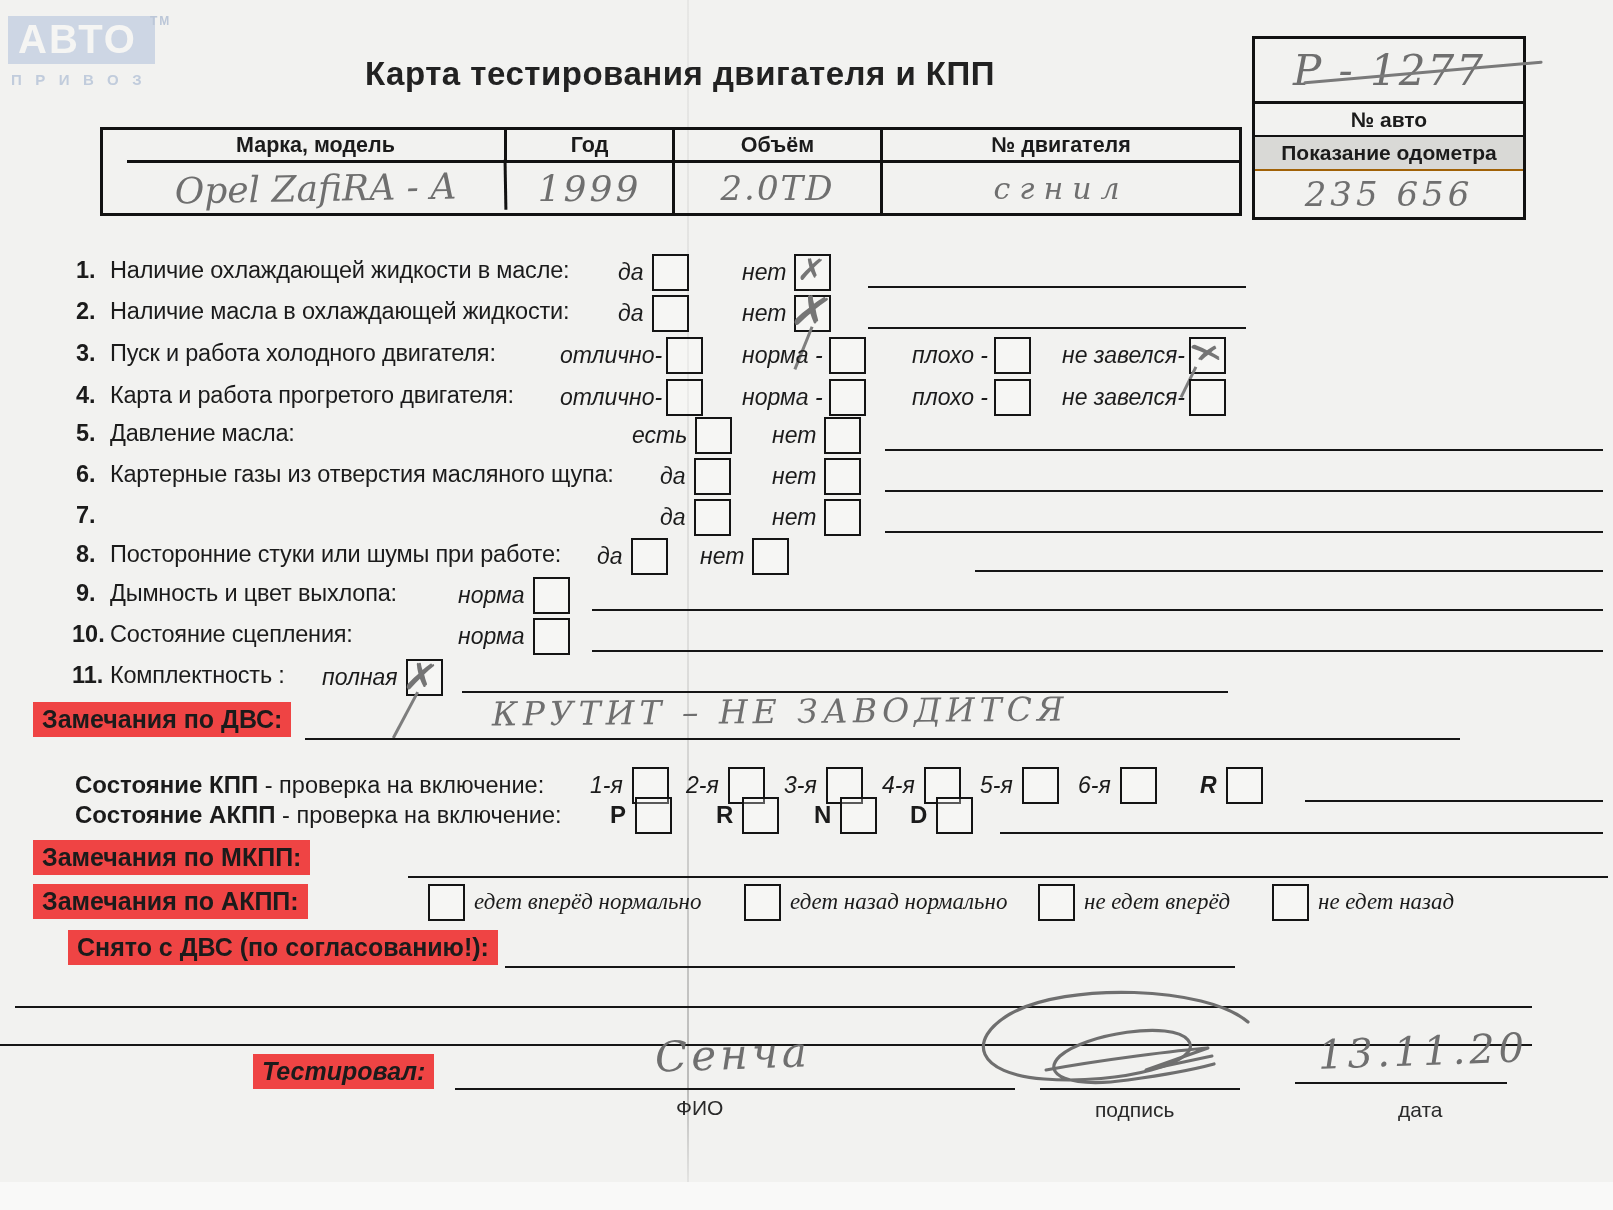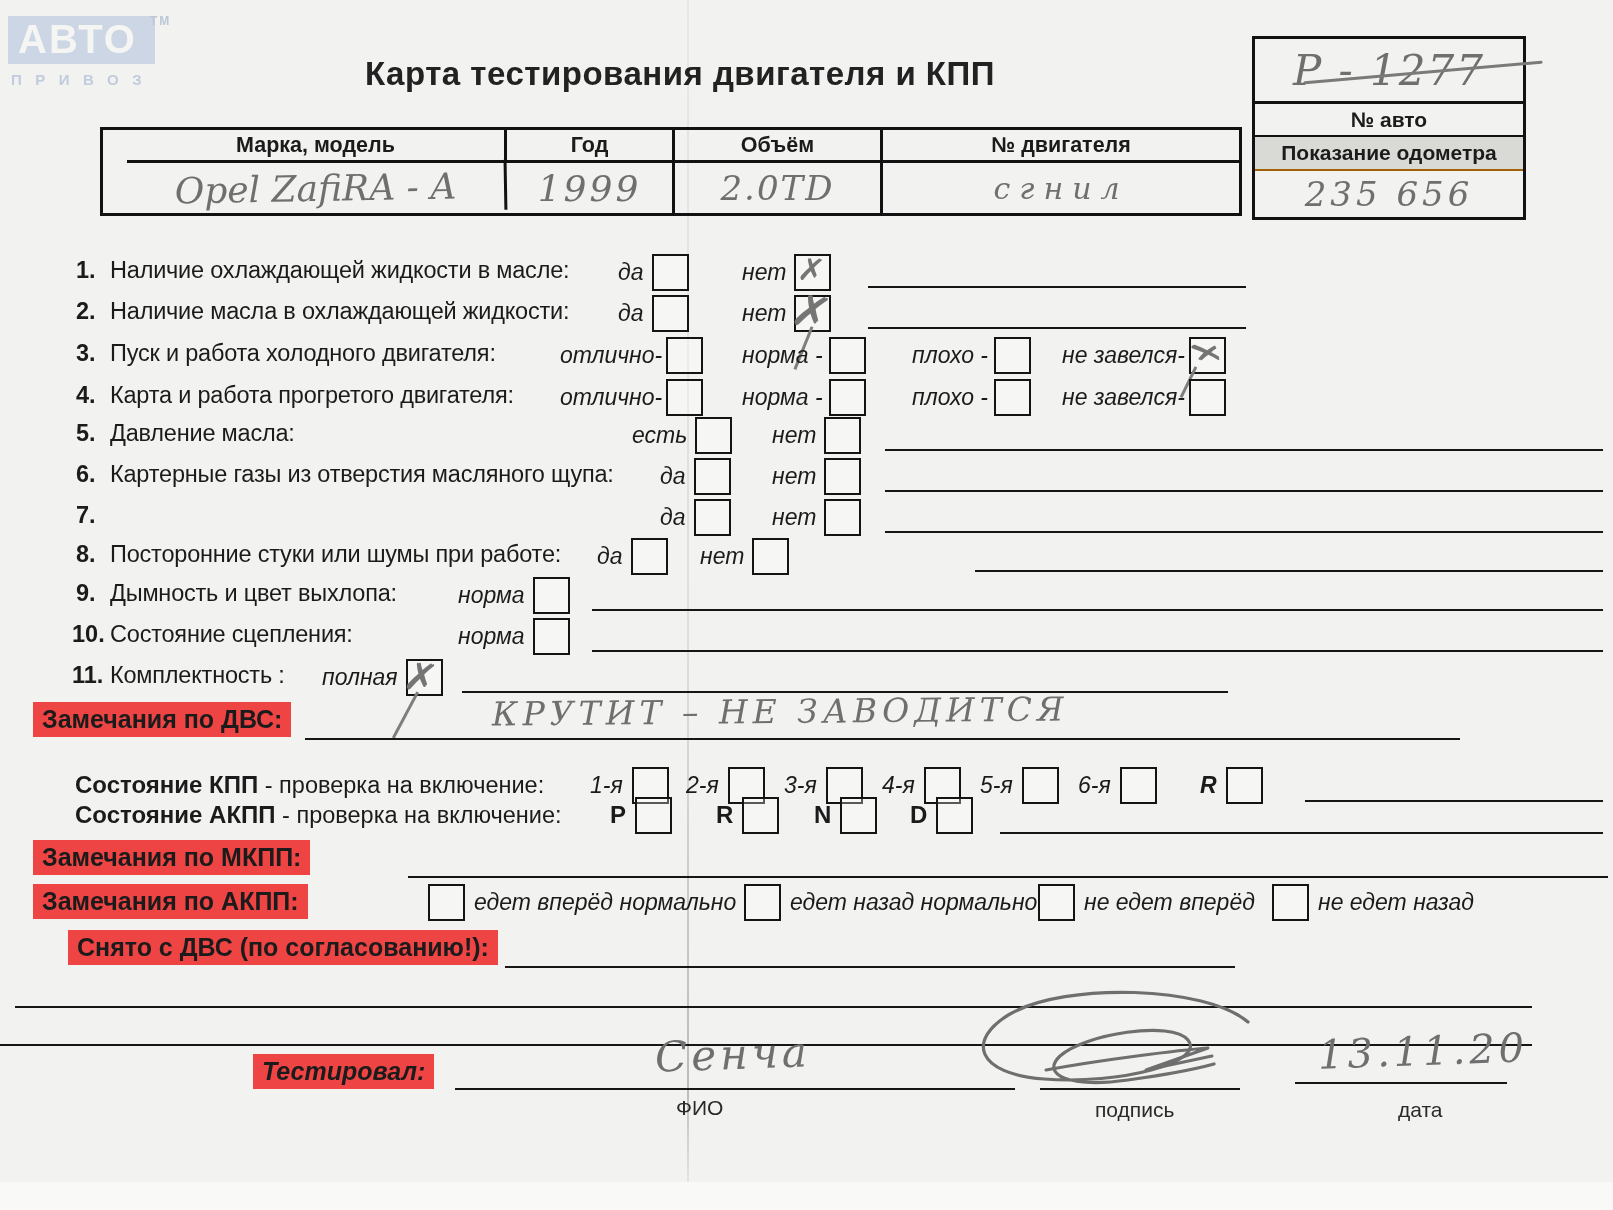--- a/index.html
+++ b/index.html
@@ -50,21 +50,21 @@
   .cb.checked .tail{display:block;}
   .fline{position:absolute;height:0;border-top:2.5px solid #161616;}
   
   .hl{background:#ef4444;padding:3px 9px;box-decoration-break:clone;}
   .section-label{font-weight:bold;font-size:25px;white-space:nowrap;}
   .sub-label{font-size:23.5px;white-space:nowrap;}
   .sub-label b{font-size:24px;}
   .gear{position:absolute;top:0;height:42px;display:flex;align-items:center;gap:9px;}
   .gear-label{font-style:italic;font-size:23px;}
   .prnd-label{font-weight:bold;font-size:24px;}
-  .akgroup{position:absolute;top:0;height:44px;display:flex;align-items:center;gap:9px;}
+  .akgroup{position:absolute;top:0;height:44px;display:flex;align-items:center;gap:9px;font-family:Liberation Serif, serif;}
   .small-cap{font-size:21px;color:#2a2a2a;}
   .tested{font-weight:bold;font-style:italic;font-size:25px;}
   .sig-svg{position:absolute;}
 </style>
 </head>
 <body>
 
 <div class="page">
 
   <div class="fold" style="left:687px;"></div>

